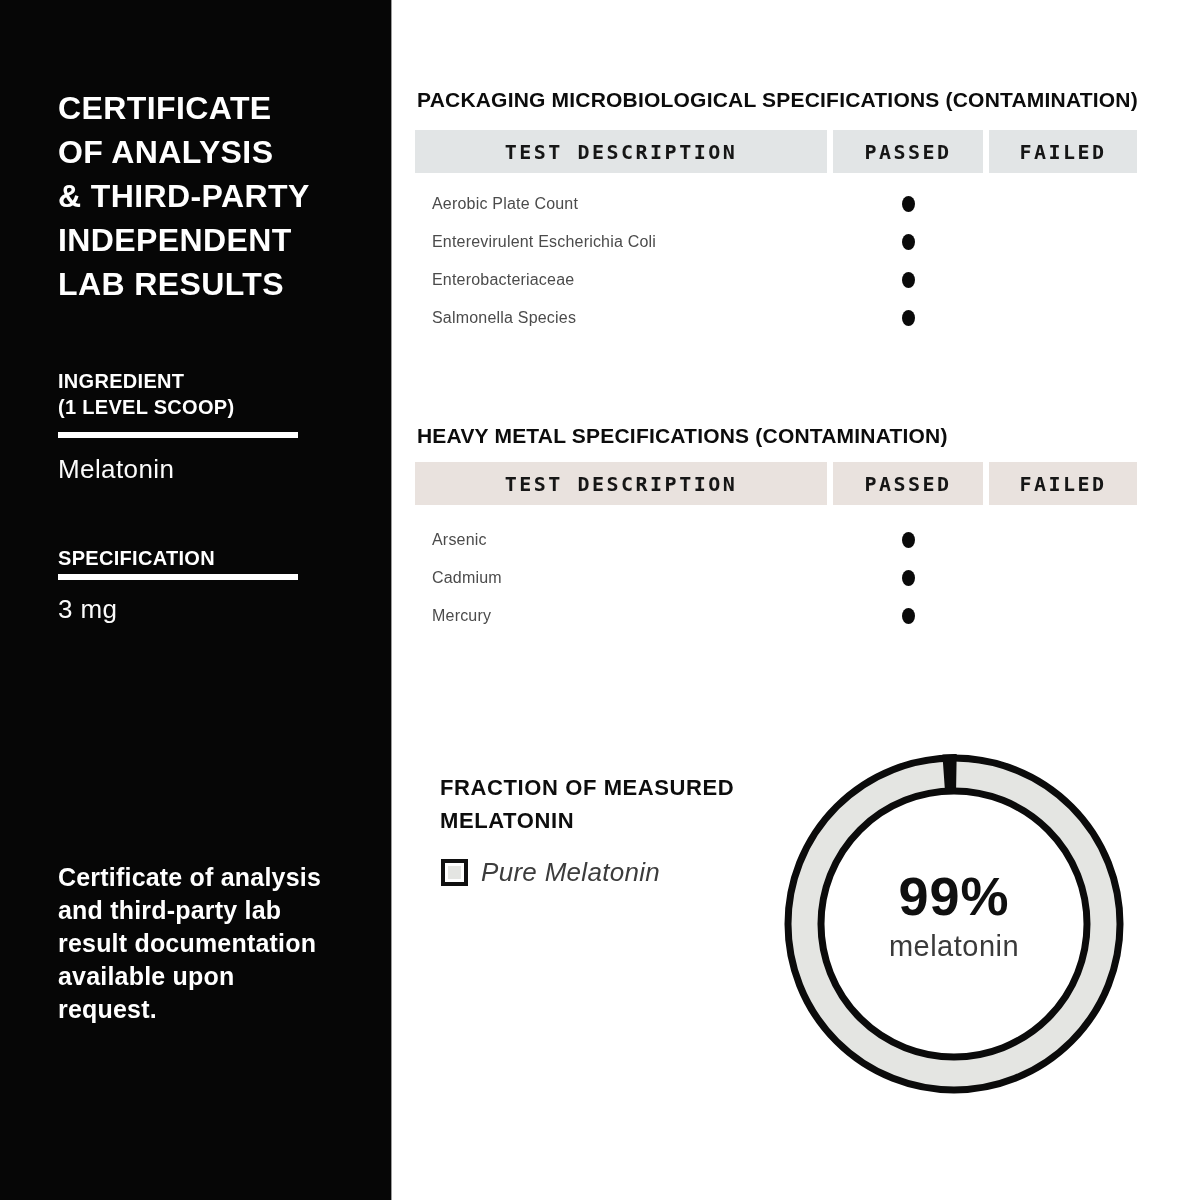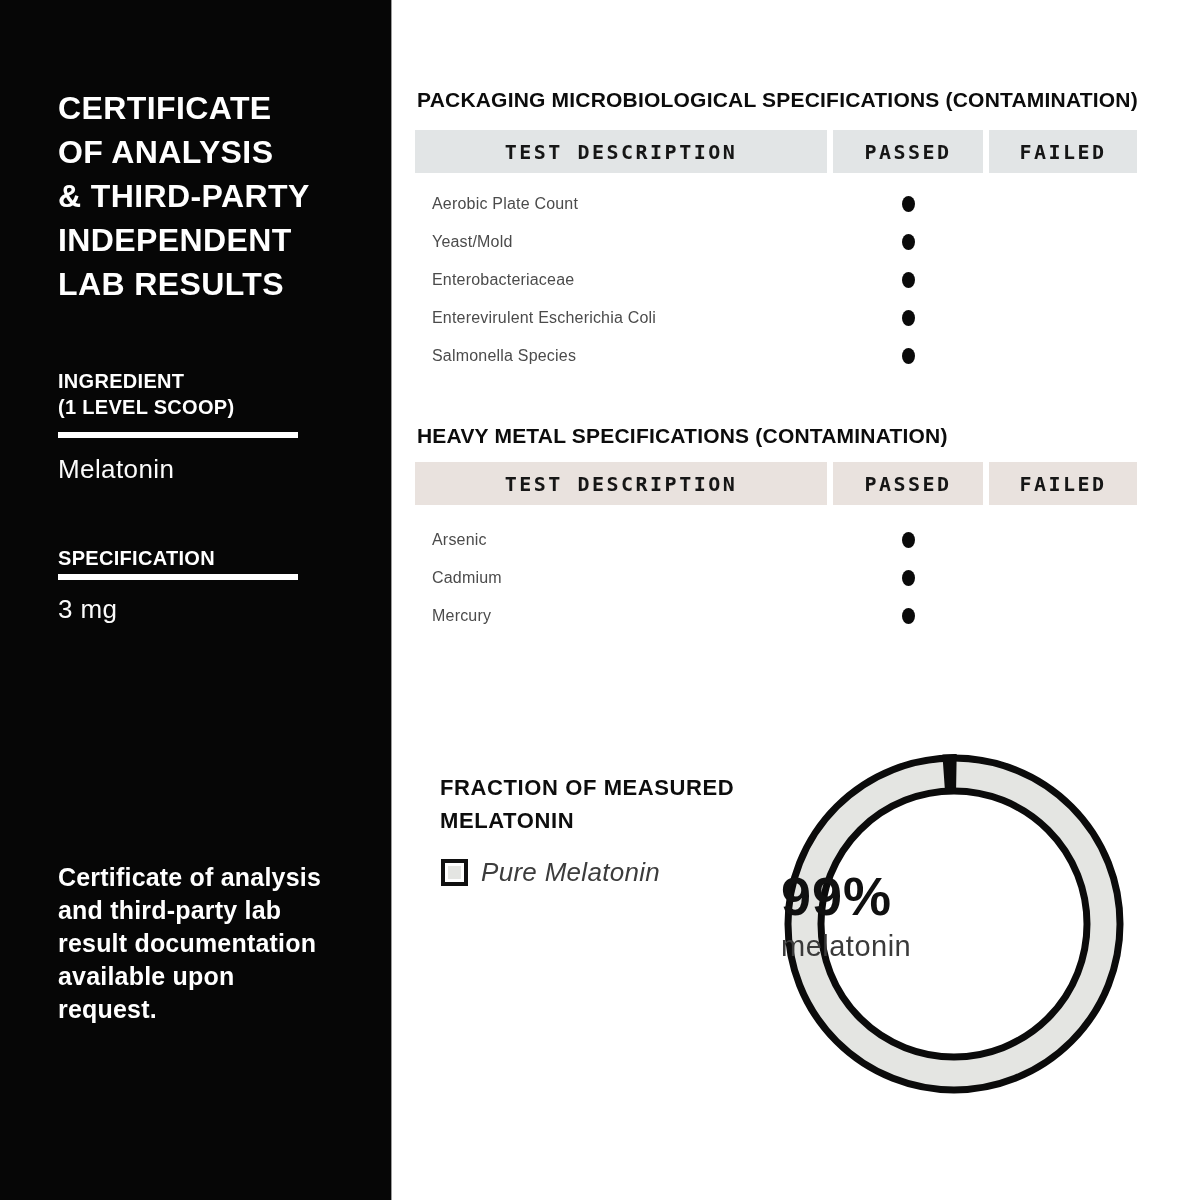--- a/index.html
+++ b/index.html
@@ -47,21 +47,21 @@
   
   .chart-heading { position:absolute; left:440px; top:771px; font-size:22px; font-weight:bold;
                    line-height:33px; letter-spacing:0.6px; color:#0d0d0d; }
   .legend { position:absolute; left:441px; top:857px; display:flex; align-items:center; gap:13px;font-style:italic; }
   .swatch { width:27px; height:27px; background:#e4e5e2; border:4px solid #101010;
             box-shadow: inset 0 0 0 3px #fff; }
   .legend-label { font-size:26px; color:#3c3c3c; letter-spacing:0.3px; }
 
   .donut { position:absolute; left:781px; top:751px; width:346px; height:346px; }
   .donut-center { position:absolute; inset:0; display:flex; flex-direction:column;
-                  align-items:flex-start; justify-content:center; pointer-events:none;
+                  align-items:center; justify-content:center; pointer-events:none;
                   padding-bottom:20px; }
   .donut-value { font-size:54px; font-weight:bold; color:#101010; letter-spacing:1px; }
   .donut-label { font-size:29px; color:#3a3a3a; margin-top:3px; letter-spacing:0.5px; }
 </style>
 </head>
 <body>
 
 <div class="canvas">
 
   <aside class="sidebar">
@@ -103,35 +103,28 @@
     </div>
     <div class="trows r1">
       <div class="trow">
         <div class="tlabel">Aerobic Plate Count</div>
         <div class="dotcell">
             <span class="dot"></span>
           </div>
         <div class="dotcell"></div>
       </div>
       <div class="trow">
-        <div class="tlabel">Yeast/Mold</div>
+        <div class="tlabel">Enterevirulent Escherichia Coli</div>
         <div class="dotcell">
             <span class="dot"></span>
           </div>
         <div class="dotcell"></div>
       </div>
       <div class="trow">
         <div class="tlabel">Enterobacteriaceae</div>
-        <div class="dotcell">
-            <span class="dot"></span>
-          </div>
-        <div class="dotcell"></div>
-      </div>
-      <div class="trow">
-        <div class="tlabel">Enterevirulent Escherichia Coli</div>
         <div class="dotcell">
             <span class="dot"></span>
           </div>
         <div class="dotcell"></div>
       </div>
       <div class="trow">
         <div class="tlabel">Salmonella Species</div>
         <div class="dotcell">
             <span class="dot"></span>
           </div>

